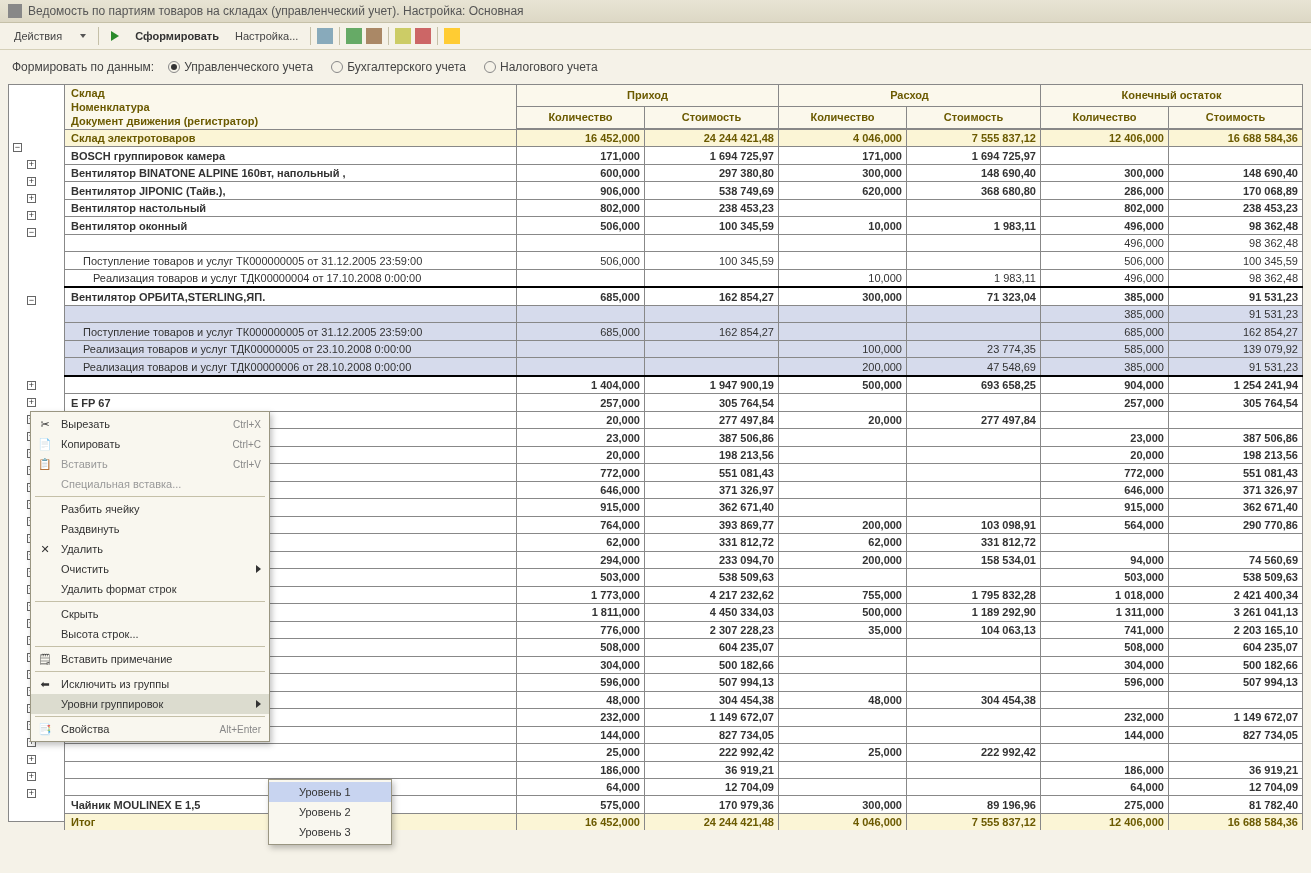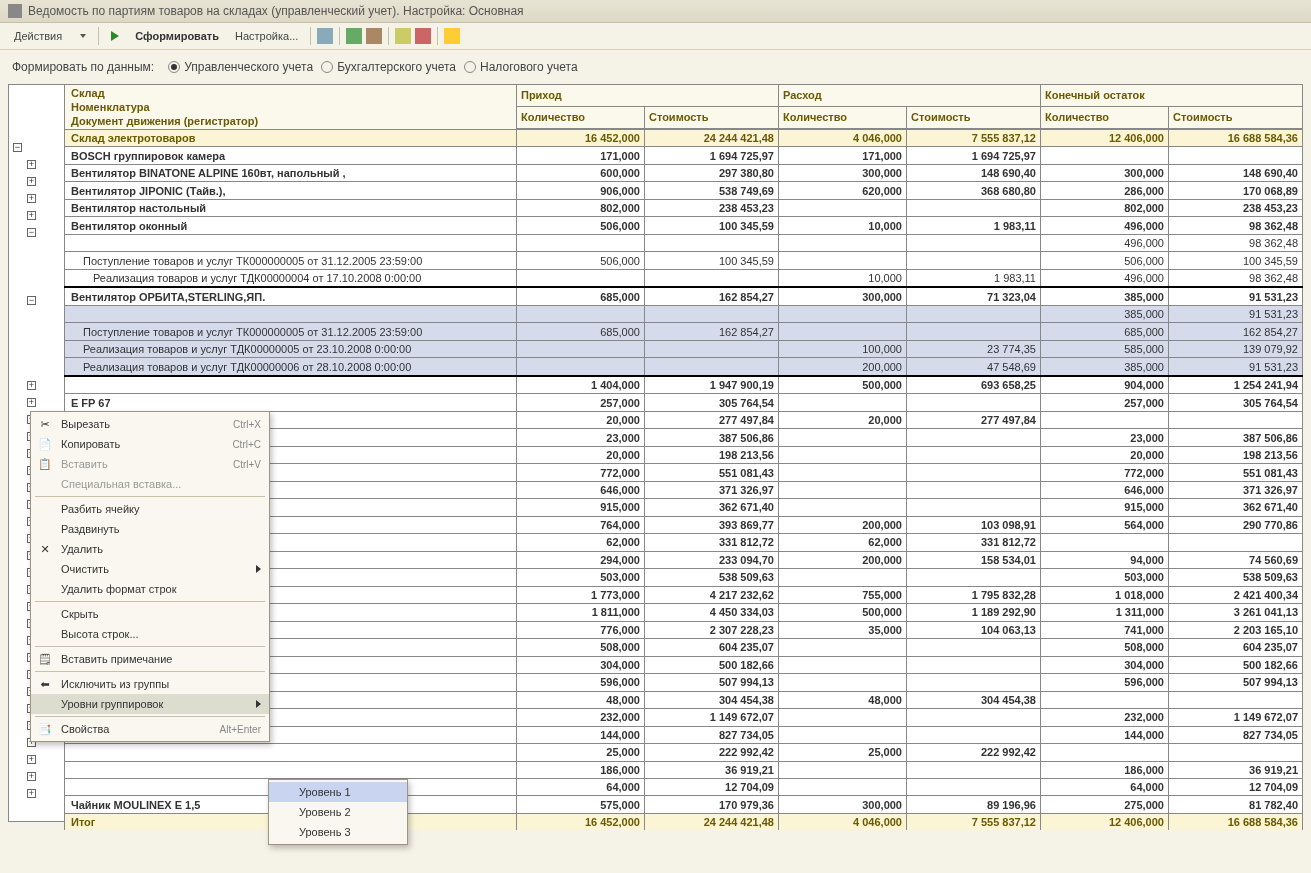--- a/index.html
+++ b/index.html
@@ -37,31 +37,31 @@
   .play-icon { width:0; height:0; border-left:8px solid #2a8a2a; border-top:5px solid transparent; border-bottom:5px solid transparent; }
   .arrow-d { width:0; height:0; border-top:4px solid #555; border-left:3px solid transparent; border-right:3px solid transparent; margin-left:2px;}
   .filter-bar {
     padding: 10px 12px;
     display:flex;
     align-items:center;
     gap: 14px;
     font-size: 12px;
     color:#444;
   }
-  .radio-group { display:flex; gap:8px; }
+  .radio-group { display:flex; gap:18px; }
   .radio { display:flex; align-items:center; gap:4px; }
   .radio-dot { width:12px; height:12px; border:1px solid #888; border-radius:50%; display:flex; align-items:center; justify-content:center; }
   .radio-dot.sel::after { content:""; width:6px; height:6px; background:#333; border-radius:50%; }
   .report-wrap { display:flex; padding: 0 8px 8px 8px; gap:0; }
   .gutter { width: 58px; background:#fff; border:1px solid #888; border-right:none; position:relative; }
   .gutter-cell { position:absolute; left:0; width:100%; display:flex; align-items:center; justify-content:flex-start; padding-left:4px; gap:2px; }
   .expander { width:9px; height:9px; border:1px solid #666; background:#fff; display:flex; align-items:center; justify-content:center; font-size:9px; line-height:1; color:#333; cursor:pointer; }
   .report-table { flex:1; border-collapse:collapse; background:#fff; table-layout:fixed; width:1240px; }
   .report-table td, .report-table th { border:1px solid #888; padding:1px 4px; height:16px; line-height:14px; overflow:hidden; white-space:nowrap; font-size:11px; }
-  .report-table th { background:#fbf8ec; font-weight:bold; color:#6b5a00; text-align:left; }
+  .report-table th { background:#fbf8ec; font-weight:bold; color:#6b5a00; text-align:center; }
   .report-table td.num { text-align:right; }
   .report-table td.name { text-align:left; padding-left:6px; }
   .row-total td { background:#fbf5d6; font-weight:bold; color:#6b5a00; }
   .row-l1 td { font-weight:bold; color:#333; }
   .row-l2 td { color:#333; }
   .row-l2 td.name { padding-left: 18px; }
   .row-sel td { background:#d6dbec; }
   .row-sel-border-top td { border-top: 2px solid #000; }
   .row-sel-border-bot td { border-bottom: 2px solid #000; }
   .context-menu {
@@ -70,21 +70,21 @@
     padding:2px 0; z-index:100;
   }
   .cm-item { display:flex; align-items:center; padding:3px 8px 3px 30px; position:relative; color:#333; cursor:pointer; height:20px; }
   .cm-item:hover, .cm-item.hover { background:#dcdccf; }
   .cm-item.disabled { color:#999; }
   .cm-shortcut { margin-left:auto; color:#888; font-size:10px; }
   .cm-sep { height:1px; background:#c5c0a8; margin:2px 4px; }
   .cm-icon { position:absolute; left:6px; width:16px; height:16px; display:flex; align-items:center; justify-content:center; font-size:11px; }
   .cm-arrow { margin-left:auto; width:0; height:0; border-left:5px solid #333; border-top:4px solid transparent; border-bottom:4px solid transparent; }
   .submenu {
-    position:absolute; left:268px; top:779px; width:140px;
+    position:absolute; left:268px; top:779px; width:124px;
     background:#f9f7ef; border:1px solid #9a9682; box-shadow:2px 3px 6px rgba(0,0,0,0.25);
     padding:2px 0; z-index:101;
   }
   .sm-item { display:flex; align-items:center; padding:4px 10px 4px 30px; cursor:pointer; height:20px; }
   .sm-item.sel { background:#c8d4f0; }
 </style>
 </head>
 <body>
 
 <div class="window-title">

